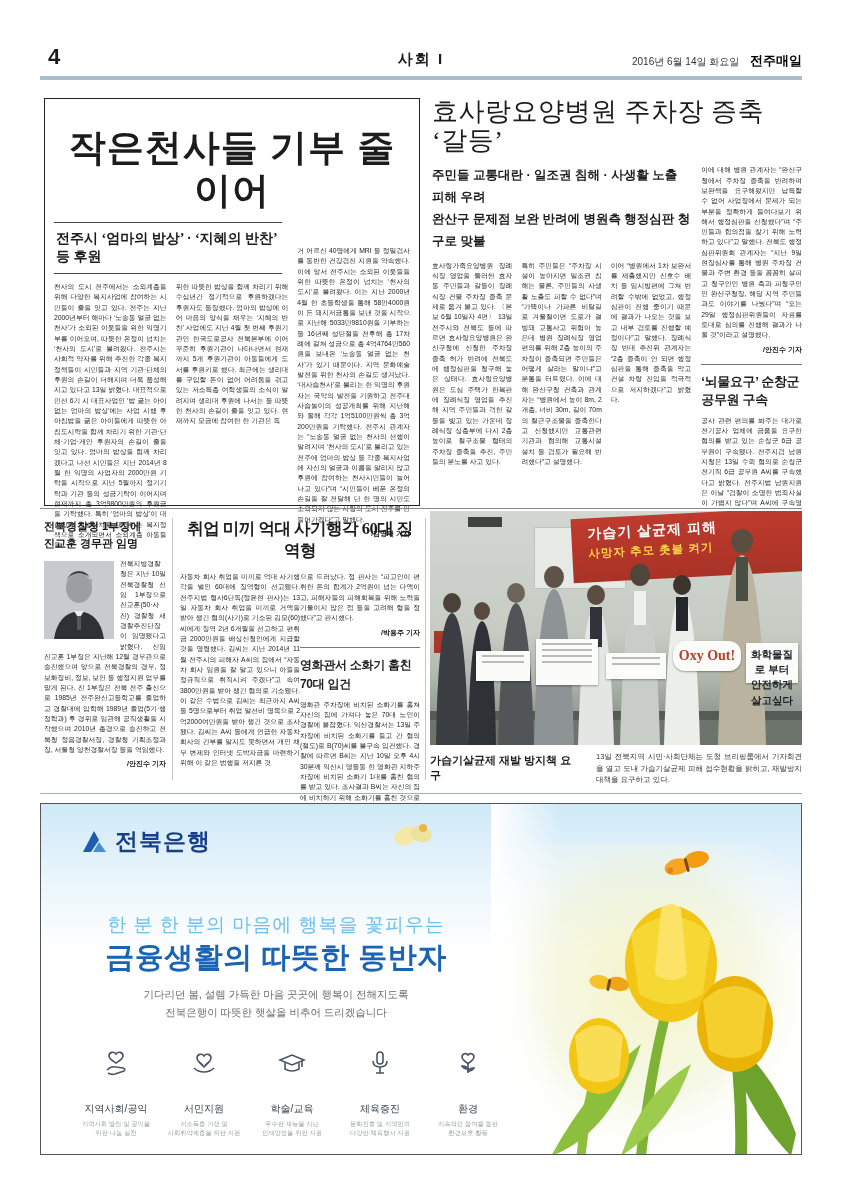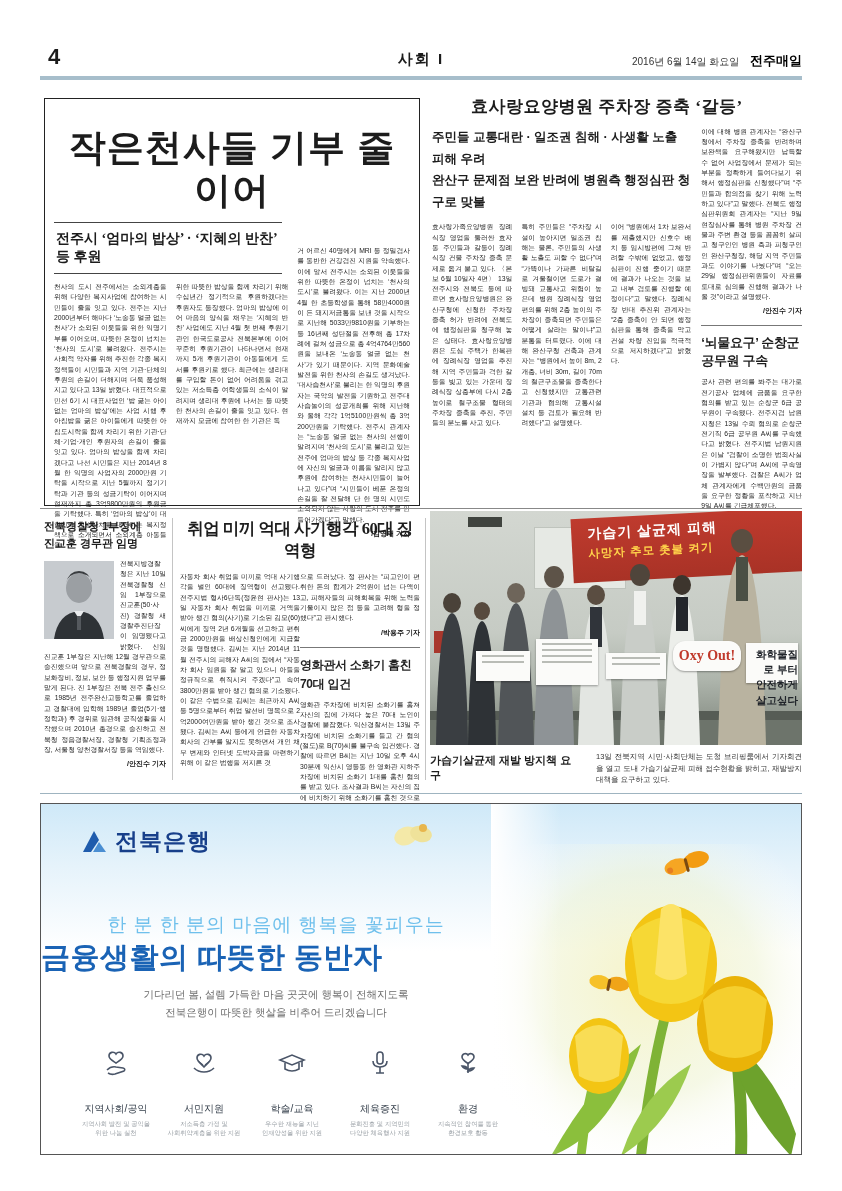--- a/index.html
+++ b/index.html
@@ -25,21 +25,21 @@
   .art1-sub { width:64%; border-top:1px solid #444; border-bottom:1px solid #444; padding:7px 2px; font-size:14px; font-weight:bold; }
   .art1-sublead { width:36%; padding:2px 0 0 8px; }
   .cols3 { display:flex; gap:9px; margin-top:8px; }
   .ncol { font-size:6.8px; line-height:1.52; text-align:justify; color:#222; overflow:hidden; }
   .art1 .ncol { width:33.3%; height:286px; }
   .art1 .ncol.tall { height:330px; margin-top:-36px; }
   .byline { display:block; text-align:right; font-size:7px; font-weight:bold; color:#111; margin-top:4px; }
 
   
   .art2 { position:absolute; left:432px; top:98px; width:370px; height:408px; }
-  .art2-head { font-size:17px; font-weight:700; letter-spacing:0.5px; line-height:1.1;margin-left:39px; }
+  .art2-head { font-size:26px; font-weight:400; letter-spacing:0.5px; line-height:1.1; }
   .art2-body { display:flex; gap:10px; margin-top:10px; }
   .art2-left { width:72%; }
   .art2-sub { font-size:12.5px; font-weight:bold; line-height:1.75; margin-bottom:8px; }
   .art2-cols { display:flex; gap:9px; }
   .art2-cols .ncol { width:33.3%; height:312px; }
   .art2-right { width:28%; }
   .art2-right .ncol { width:100%; height:auto; }
   .mini-rule { border:none; border-top:1px solid #777; margin:9px 0 8px 0; }
   .mini-head { font-size:13px; font-weight:900; text-align:left; letter-spacing:-0.3px; margin-bottom:7px; }
 
@@ -65,33 +65,33 @@
   
   .photo { position:absolute; left:430px; top:511px; width:372px; height:234px; background:linear-gradient(180deg,#d3d7d1 0%,#c6cbc4 52%,#aeb5ac 72%,#798077 100%); overflow:hidden; }
   .photo svg { position:absolute; left:0; top:0; }
   .banner { position:absolute; right:-8px; top:2px; width:238px; height:64px; background:linear-gradient(180deg,#bf3b2e,#a93226); transform:rotate(-3deg); color:#fff; padding:7px 10px 0 16px; }
   .banner .b1 { font-size:14px; font-weight:900; letter-spacing:1px; }
   .banner .b2 { font-size:11.5px; font-weight:bold; color:#ffd24a; margin-top:3px; letter-spacing:1px; }
   .screen { position:absolute; left:104px; top:16px; width:92px; height:62px; background:#e6e9e4; border:1px solid #bfc4bd; }
   .sign { position:absolute; background:#fbfbf9; box-shadow:0 1px 2px rgba(0,0,0,.35); }
   .sign-lines i { display:block; height:2px; background:#b9bcb6; margin:4px 6px 0 6px; }
   .sign-oxy { display:flex; align-items:center; justify-content:center; font-family:"Liberation Serif",serif; font-weight:bold; font-size:14px; color:#c0392b; }
-  .sign-chem { padding-top:4px; text-align:right; font-weight:900; font-size:10.5px; line-height:1.45; color:#20242a; }
+  .sign-chem { padding-top:4px; text-align:center; font-weight:900; font-size:10.5px; line-height:1.45; color:#20242a; }
   .caption { position:absolute; left:430px; top:751px; width:372px; display:flex; gap:16px;justify-content:space-between; }
   .caption-title { width:150px; font-size:11px; font-weight:900; padding-top:2px; }
   .caption-text { flex:1; font-size:7.5px; line-height:1.55; color:#333; text-align:justify; }
 
   
   .ad { position:absolute; left:40px; top:803px; width:762px; height:352px; border:1px solid #555;
         background:linear-gradient(180deg,#cfe9f8 0%,#e6f3fb 18%,#ffffff 42%,#ffffff 100%); overflow:hidden; }
   .ad-logo { position:absolute; left:40px; top:22px; display:flex; align-items:center; }
   .ad-logomark { width:27px; height:27px; position:relative; margin-right:7px; }
   .ad-brand { font-size:23px; font-weight:900; color:#173f8a; letter-spacing:1px; }
   .ad-line1 { position:absolute; left:0; width:470px; top:108px; text-align:center; font-size:19px; color:#6fc0ec; letter-spacing:1px; }
-  .ad-line2 { position:absolute; left:0; width:470px; top:134px; font-size:29px; font-weight:900; color:#1a63b5; letter-spacing:0.5px; }
+  .ad-line2 { position:absolute; left:0; width:470px; top:134px; text-align:center; font-size:29px; font-weight:900; color:#1a63b5; letter-spacing:0.5px; }
   .ad-tag { position:absolute; left:0; width:470px; top:182px; text-align:center; font-size:10.5px; color:#6b6b6b; line-height:1.7; }
   .ad-icons { position:absolute; left:36px; top:244px; width:430px; display:flex; justify-content:space-between; }
   .ad-item { width:78px; text-align:center; }
   .ad-item svg { display:inline-block; }
   .ad-item-label { font-size:10px; font-weight:normal; color:#37414d; margin-top:20px; }
   .ad-item-desc { font-size:6.3px; color:#9aa0a6; line-height:1.5; margin-top:3px; }
   .ad-art { position:absolute; right:0; top:0; width:310px; height:352px; }
   .butterfly { position:absolute; }
 </style>
 </head>

